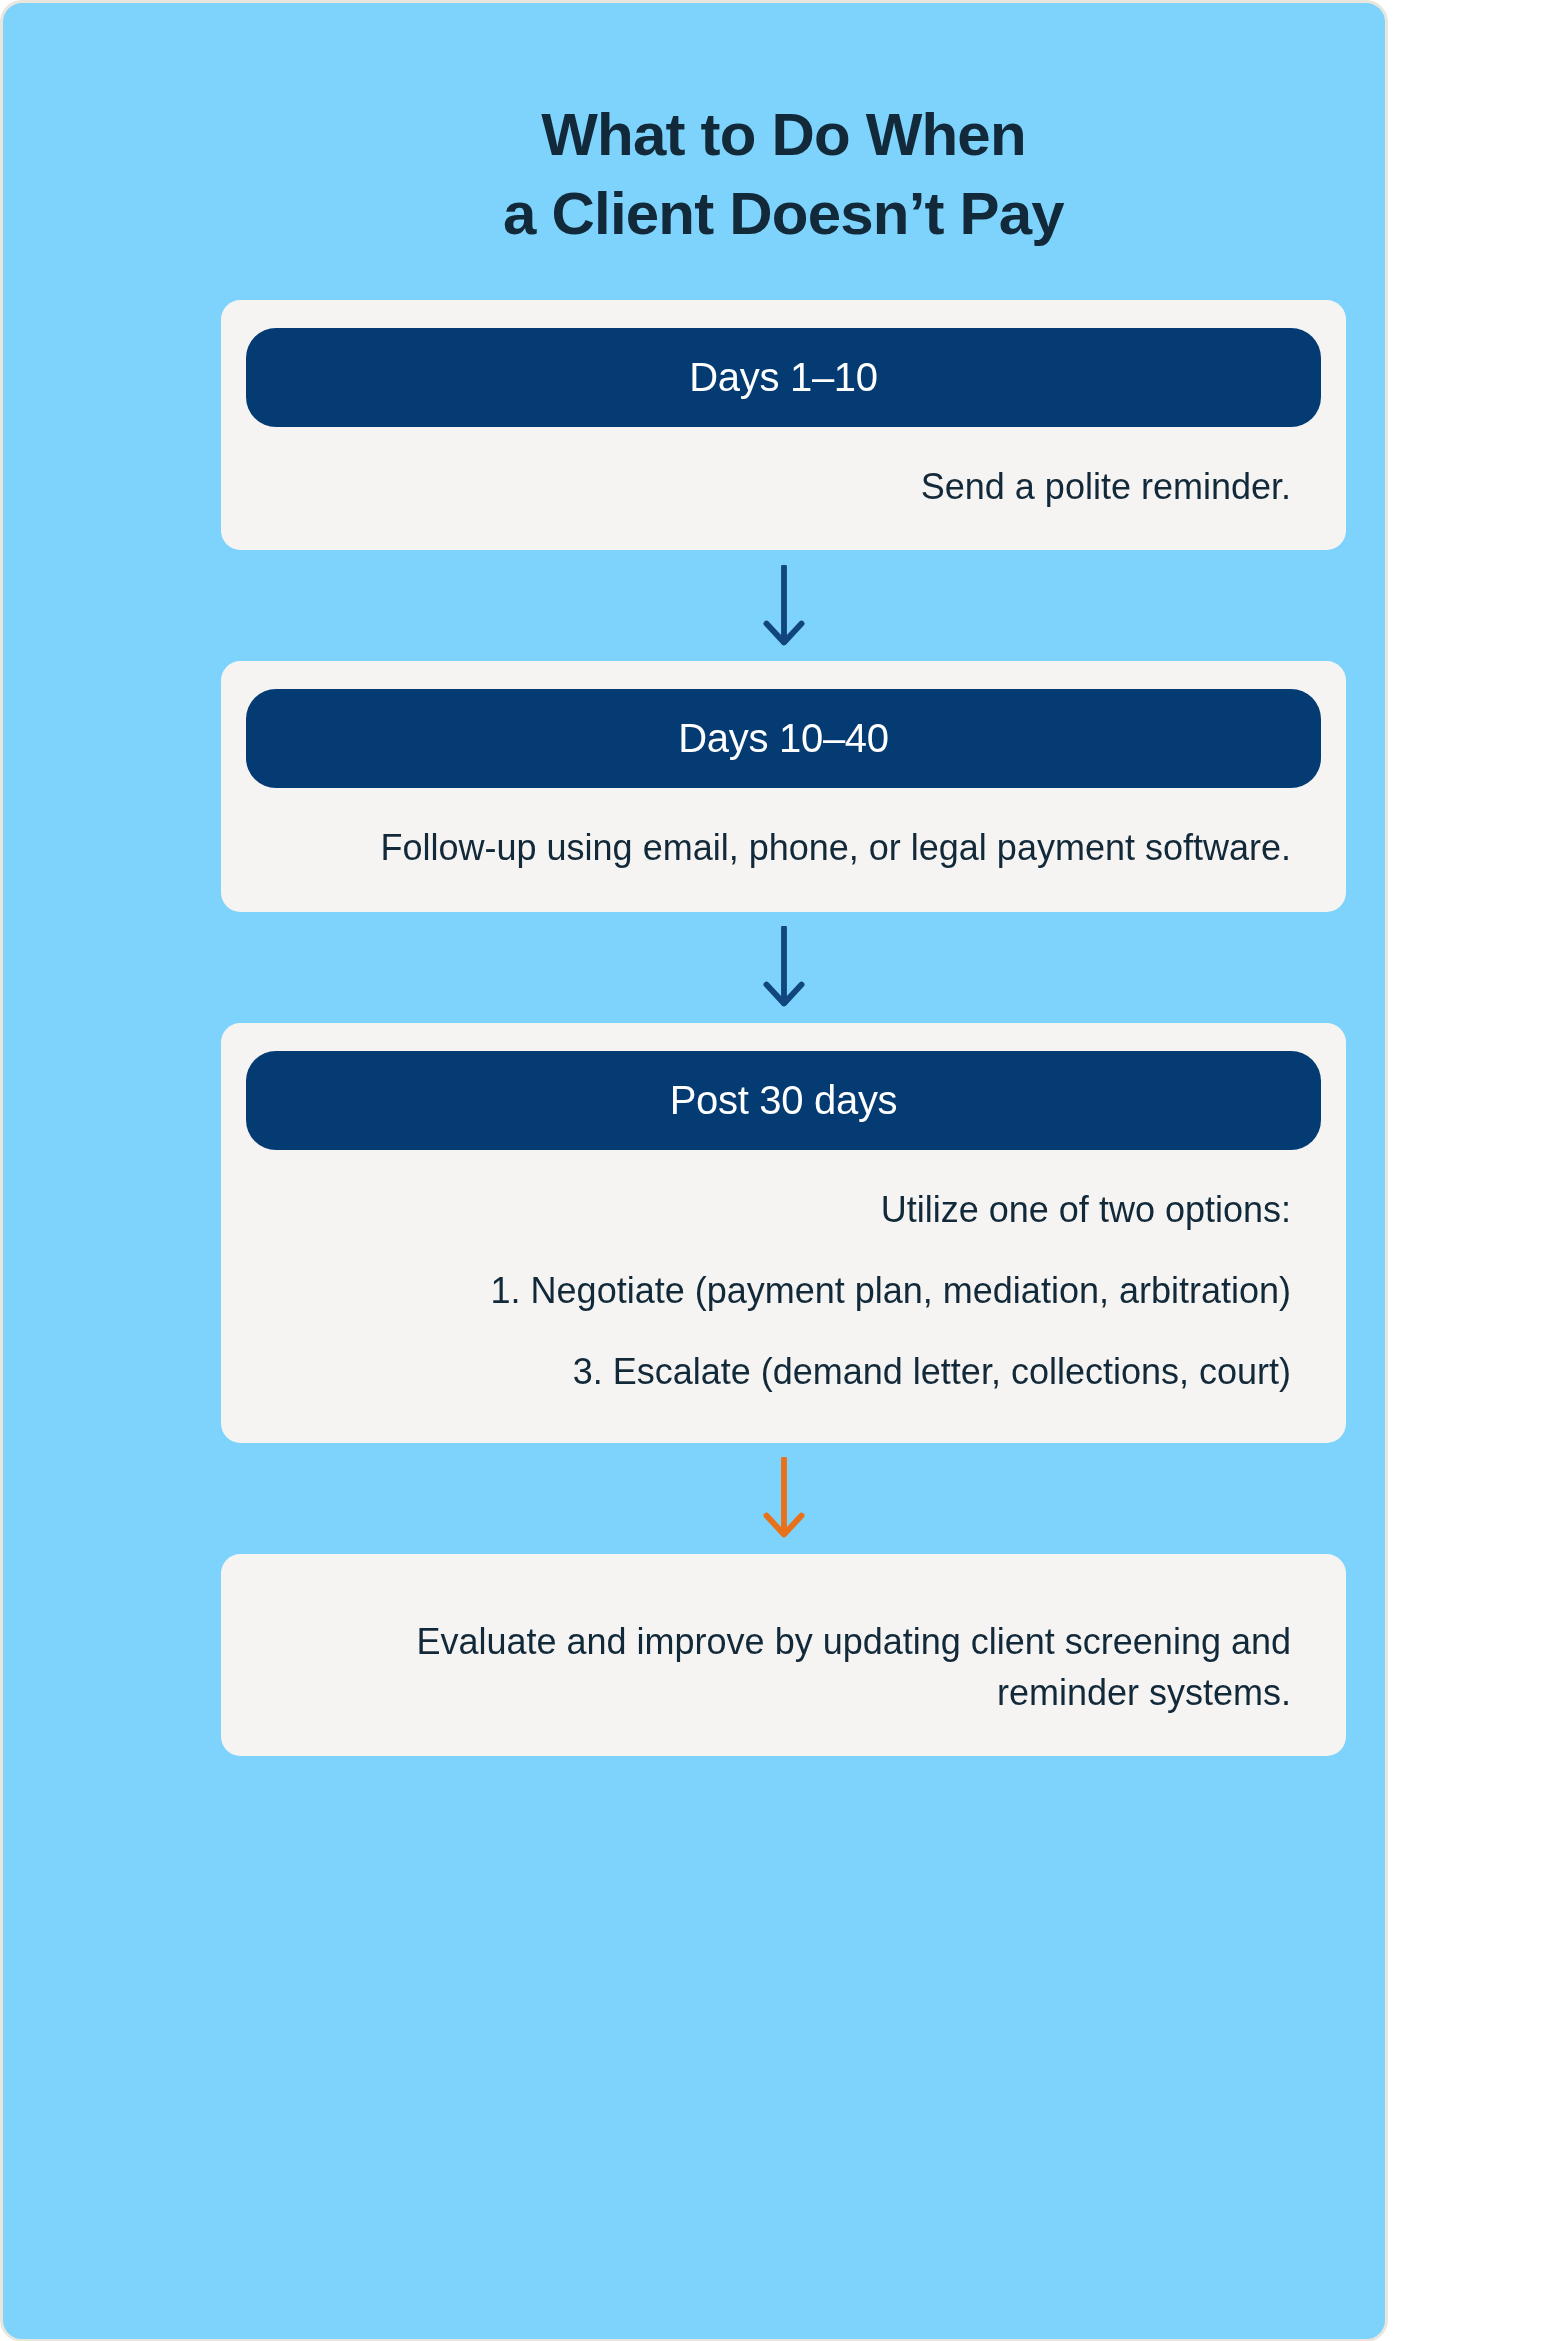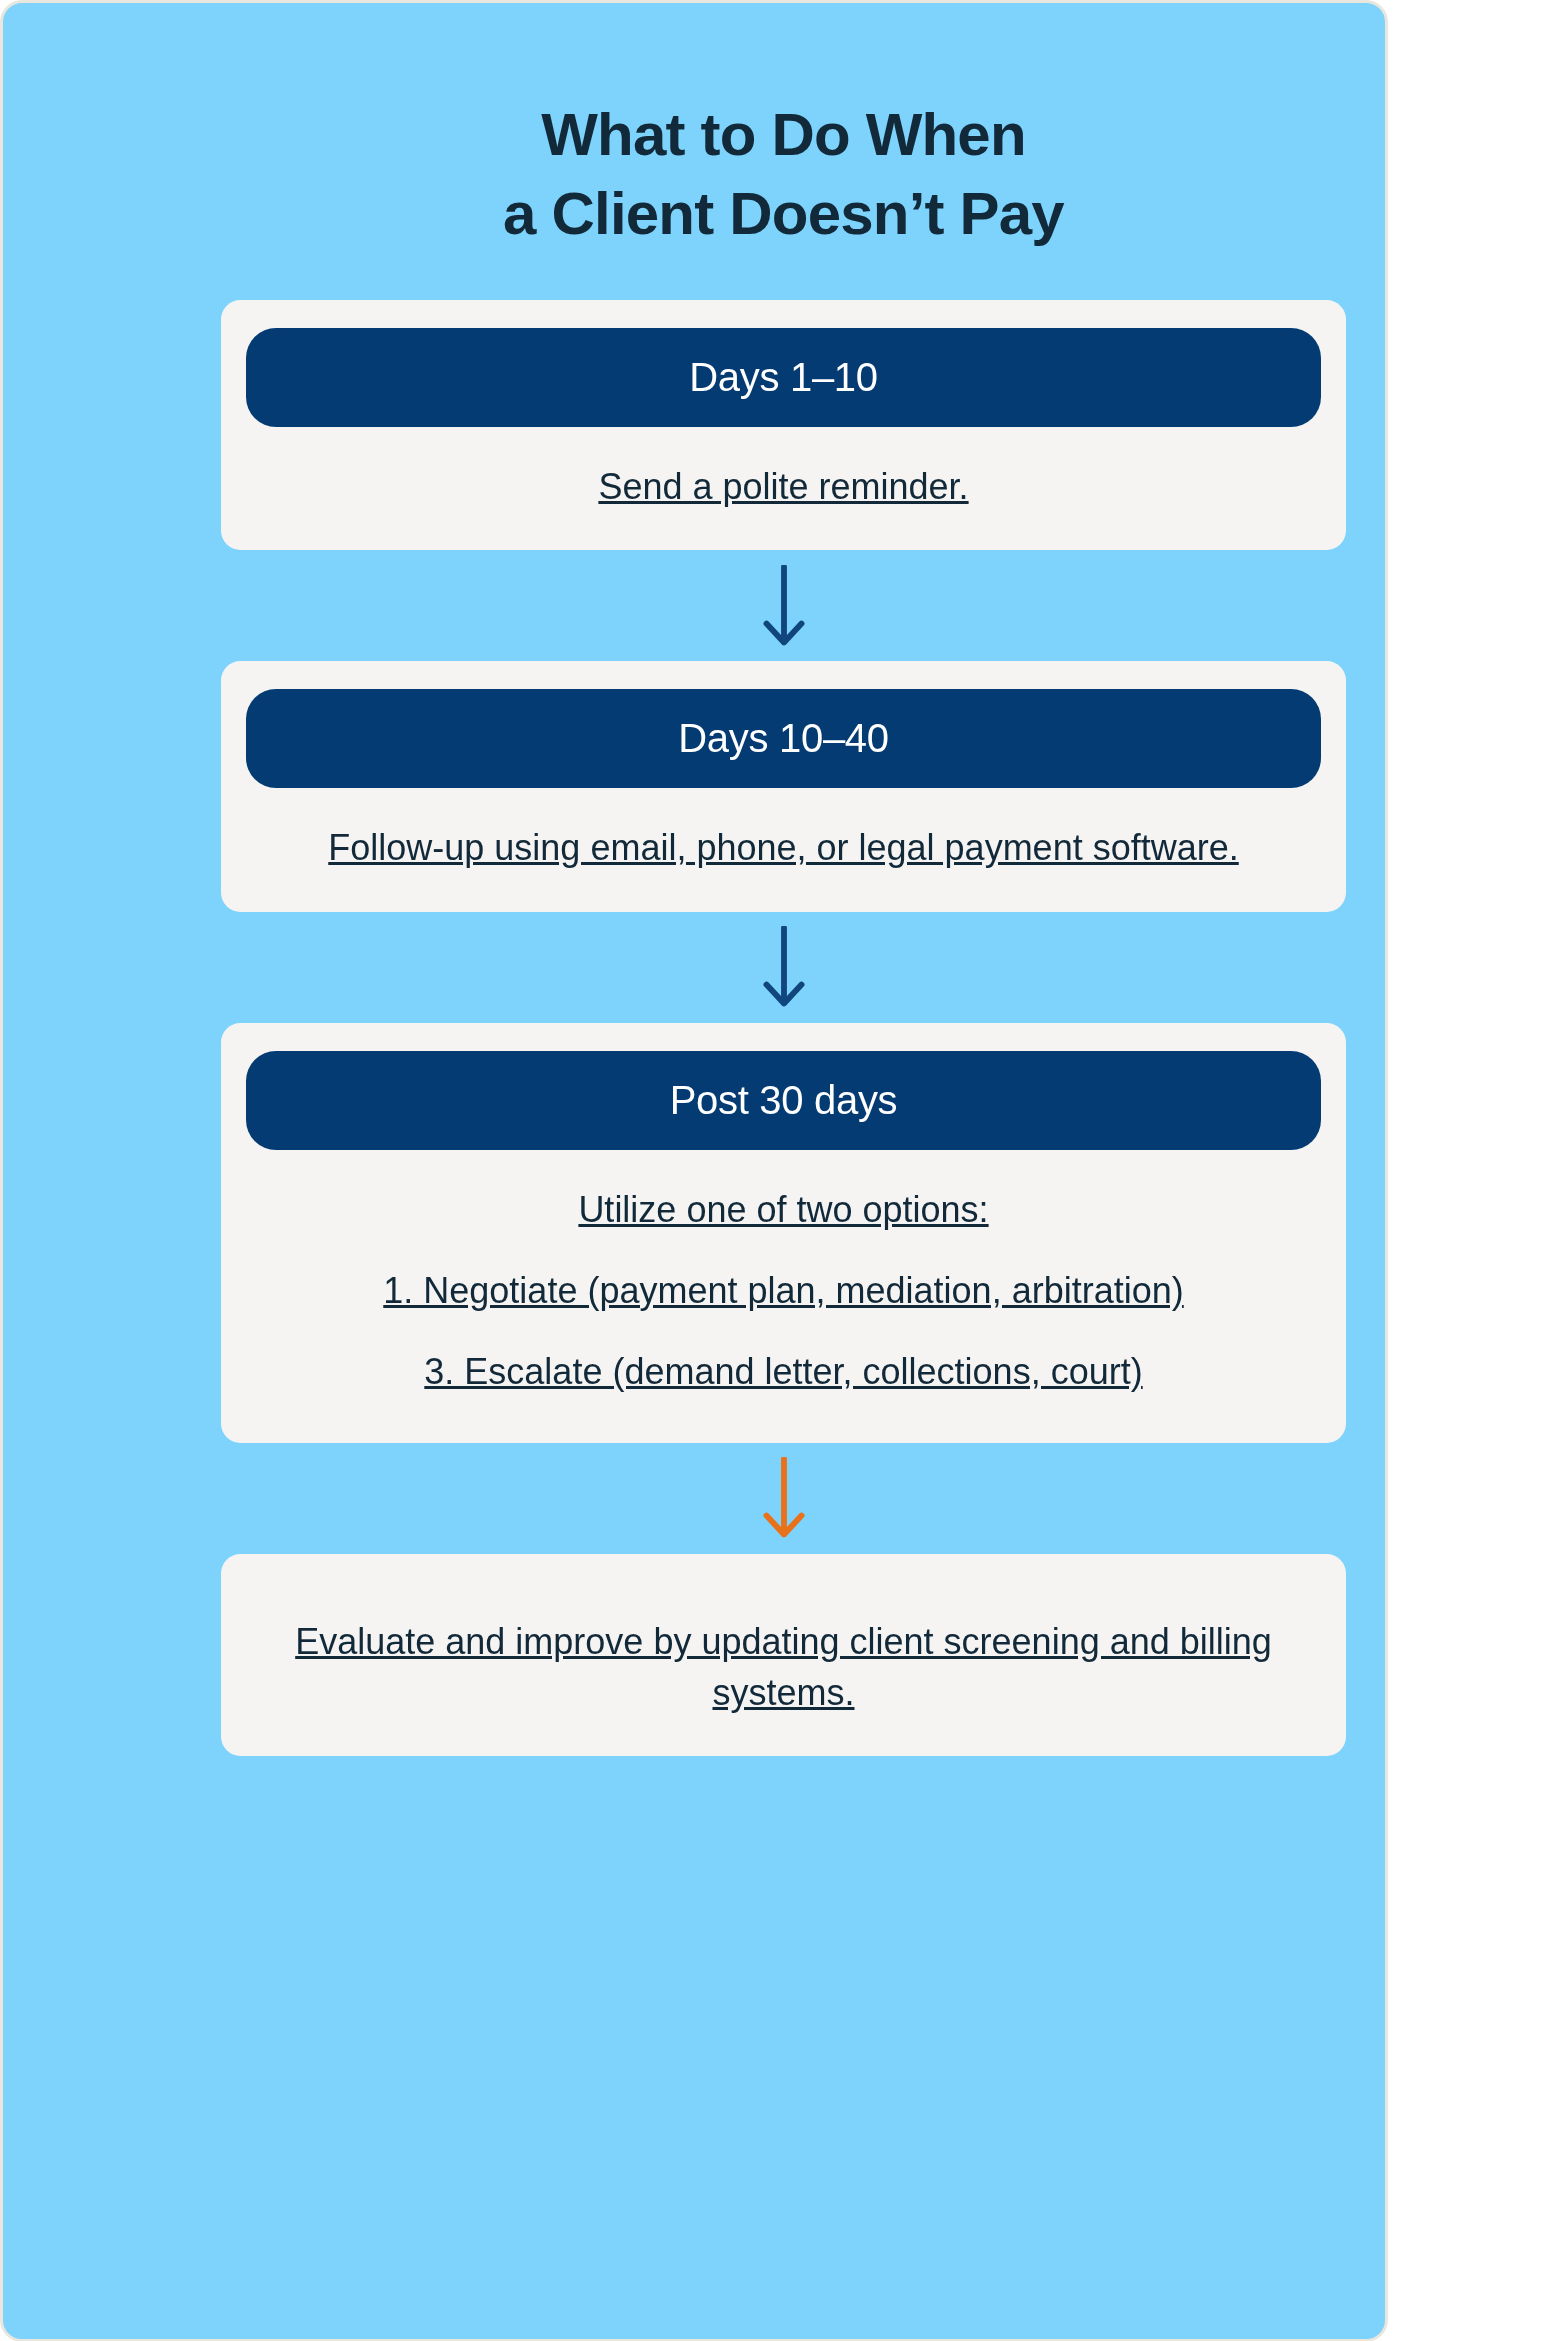--- a/index.html
+++ b/index.html
@@ -72,26 +72,25 @@
     color: #ffffff;
     font-size: 40px;
     font-weight: 400;
     letter-spacing: -0.3px;
   }
   .card-header.navy  { background: #053b73; }
   .card-header.orange{ background: #e8711a; }
 
   .card-body {
     padding: 34px 30px 38px 30px;
-    text-align: center;
+    text-align: right;
     color: #12293a;
     font-size: 36px;
     line-height: 1.42;
     font-weight: 400;
-    text-decoration: underline;
   }
   .card-body p {
     margin: 0;
   }
   .card-body p + p {
     margin-top: 30px;
   }
 
   .card-body.tight {
     padding-bottom: 46px;
@@ -166,20 +165,20 @@
         <span>
           <svg width="52" height="82" viewBox="0 0 80 126" fill="none" aria-hidden="true">
             <path d="M40 3 L40 118" stroke="#e8711a" stroke-width="9" stroke-linecap="round"></path>
             <path d="M13 90 L40 119 L67 90" stroke="#e8711a" stroke-width="9" stroke-linecap="round" stroke-linejoin="round" fill="none"></path>
           </svg>
         </span>
       </div>
 
       <div class="card">
         <div class="card-body">
-          <p>Evaluate and improve by updating client screening and billing systems.</p>
+          <p>Evaluate and improve by updating client screening and reminder systems.</p>
         </div>
       </div>
 
     </div>
   </div>
 </div>
 
 
 </body></html>

